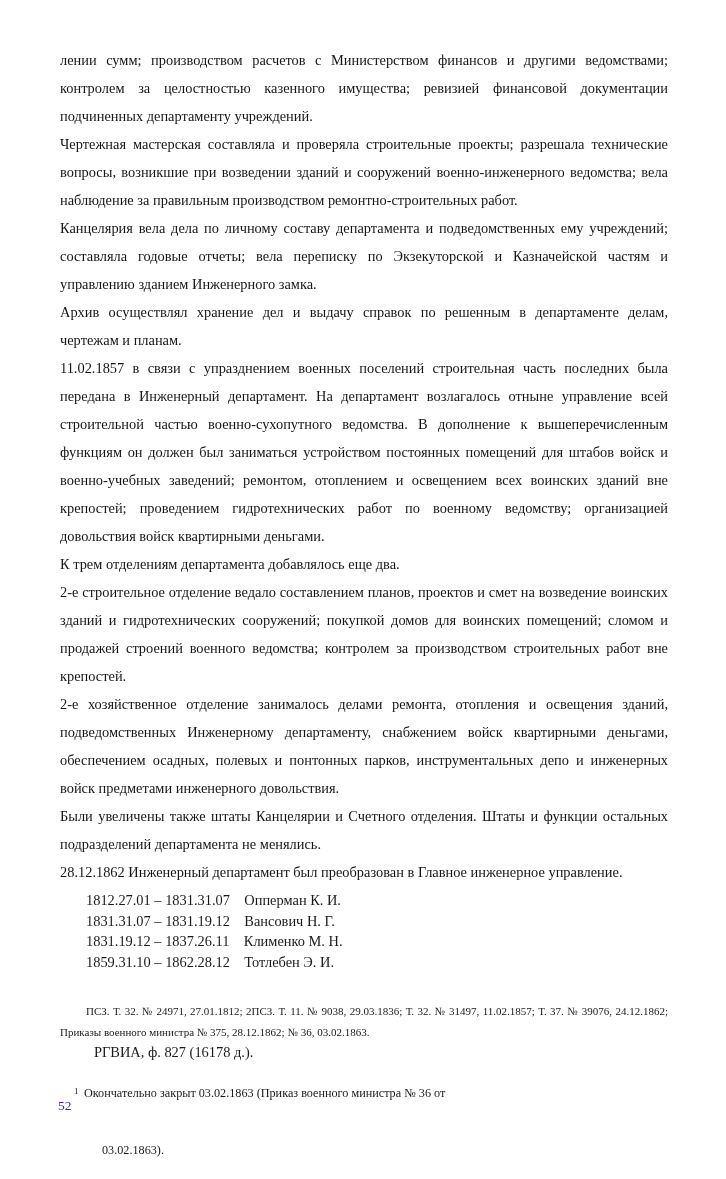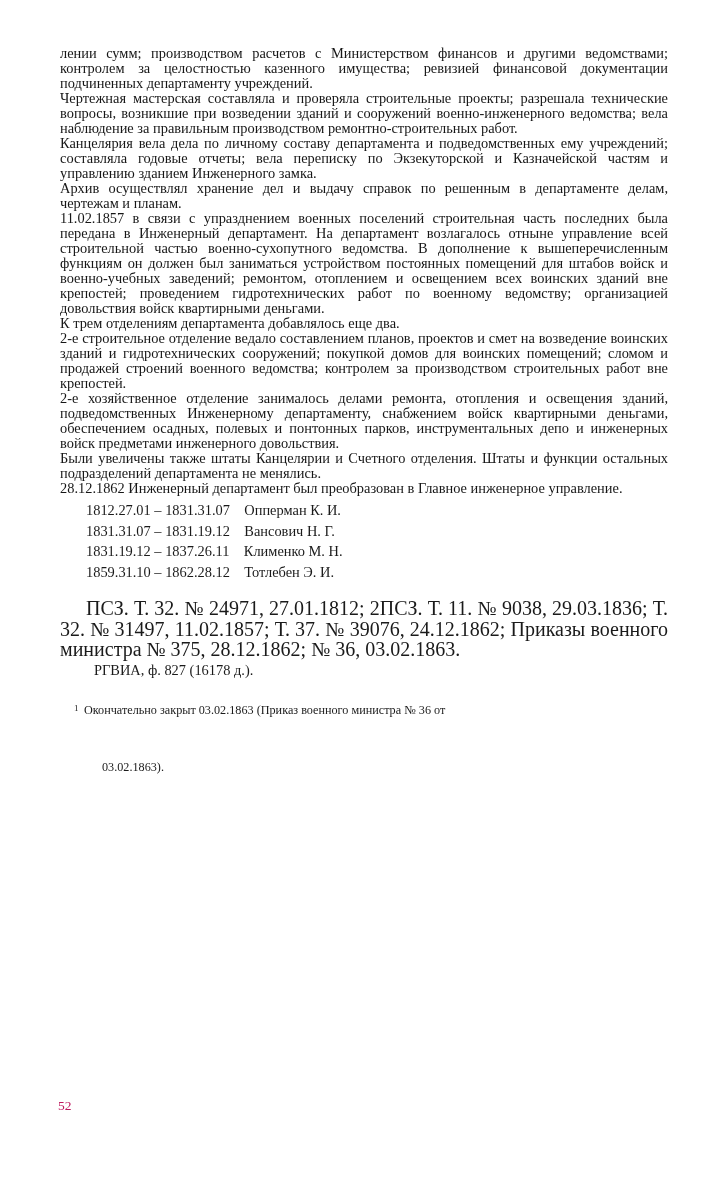--- a/index.html
+++ b/index.html
@@ -17,43 +17,43 @@
   .page {
     position: absolute;
     left: 0; top: 0;
     width: 726px;
     height: 1179px;
     box-sizing: border-box;
     padding: 46px 58px 0 60px;
   }
   .body-text {
     font-size: 14.4px;
-    line-height: 15px;
+    line-height: 28px;
     text-align: justify;
     color: #161616;
   }
   .body-text p {
     margin: 0;
     text-indent: 0;
   }
   .p-indent {
     text-indent: 26px;
   }
   .list-block {
     margin-top: 4px;
   }
   .list-line {
     font-size: 14.4px;
     line-height: 20.6px;
     padding-left: 26px;
     white-space: nowrap;
   }
   .refs {
-    margin-top: 16px;
-    font-size: 20px;
+    margin-top: 29px;
+    font-size: 11px;
     line-height: 20.5px;
     text-align: justify;
     text-indent: 26px;
   }
   .archive {
     font-size: 14.4px;
     line-height: 20.5px;
     text-indent: 34px;
   }
   .footnote {
@@ -74,21 +74,21 @@
   .footnote .fn-second {
     display: block;
     padding-left: 18px;
     margin-top: 40px;
   }
   .page-number {
     position: absolute;
     left: 58px;
     top: 1098px;
     font-size: 13.5px;
-    color: #be185d;
+    color: #4c1d95;
   }
   .nb { white-space: nowrap; }
 </style>
 </head>
 <body>
 
 <div class="page">
 
   <div class="body-text">
     <p>лении сумм; производством расчетов с Министерством финансов и другими ведомствами; контролем за целостностью казенного имущества; ревизией финансовой документации подчиненных департаменту учреждений.</p>

